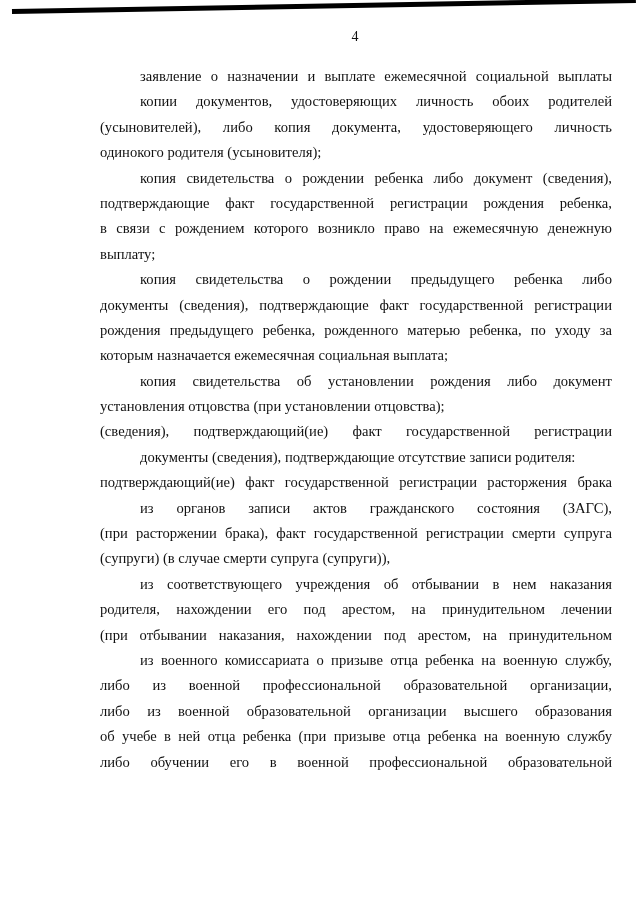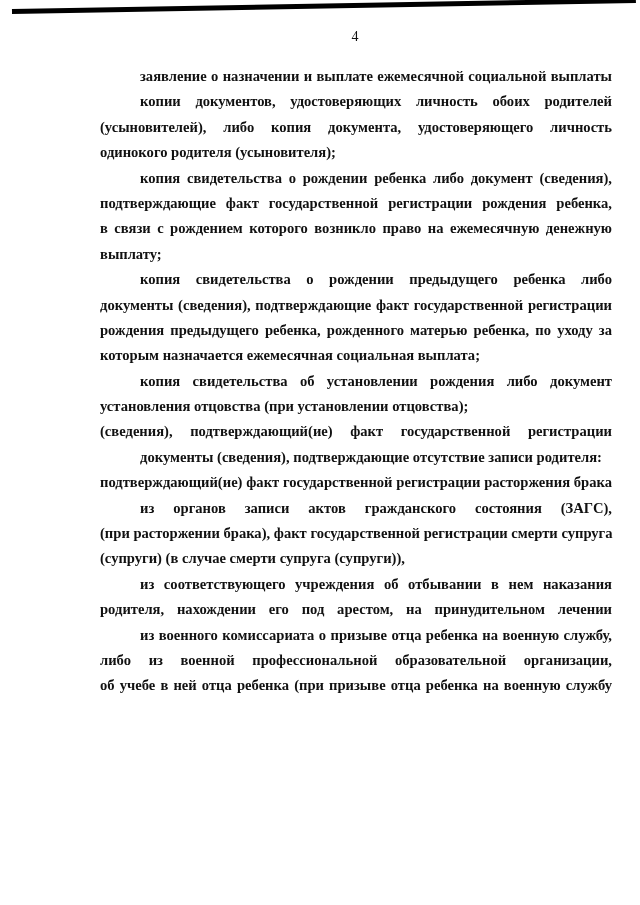--- a/index.html
+++ b/index.html
@@ -45,21 +45,20 @@
       text-align: justify;
       text-align-last: auto;
     }
     .line {
       display: block;
       text-align: justify;
       text-align-last: justify;
       white-space: nowrap;
       height: 25.4px;
       overflow: visible;
-      font-weight: bold;
     }
     .line.last {
       text-align-last: left;
     }
     .line.indent {
       padding-left: 40px;
     }
   </style>
 </head>
 <body>
@@ -99,19 +98,22 @@
     </div>
     <div class="para-block">
       <span class="line">подтверждающий(ие) факт государственной регистрации расторжения брака</span>
       <span class="line indent">из органов записи актов гражданского состояния (ЗАГС),</span>
       <span class="line">(при расторжении брака), факт государственной регистрации смерти супруга</span>
       <span class="line last">(супруги) (в случае смерти супруга (супруги)),</span>
     </div>
     <div class="para-block">
       <span class="line indent">из соответствующего учреждения об отбывании в нем наказания</span>
       <span class="line">родителя, нахождении его под арестом, на принудительном лечении</span>
+      <span class="line">(при отбывании наказания, нахождении под арестом, на принудительном</span>
     </div>
     <div class="para-block">
       <span class="line indent">из военного комиссариата о призыве отца ребенка на военную службу,</span>
       <span class="line">либо из военной профессиональной образовательной организации,</span>
+      <span class="line">либо из военной образовательной организации высшего образования</span>
       <span class="line">об учебе в ней отца ребенка (при призыве отца ребенка на военную службу</span>
+      <span class="line">либо обучении его в военной профессиональной образовательной</span>
     </div>
   </div>
 
 </body></html>

